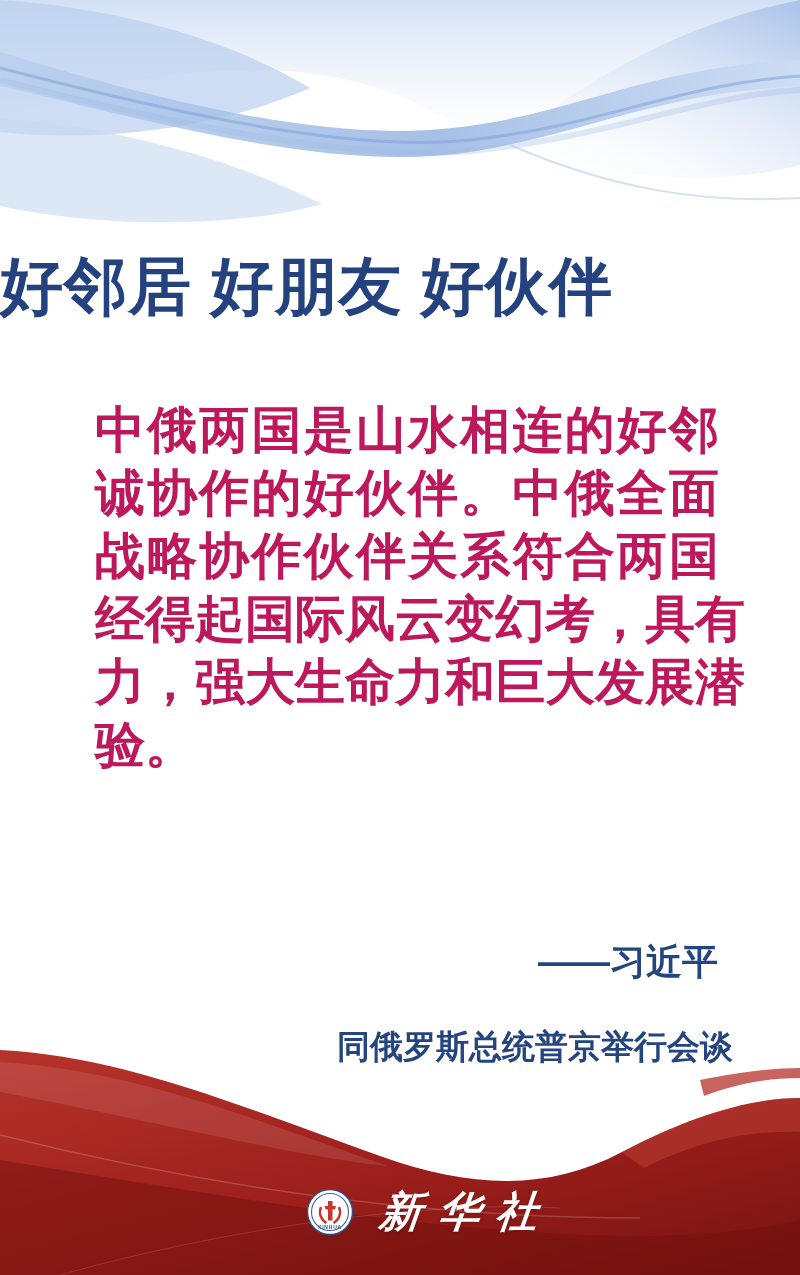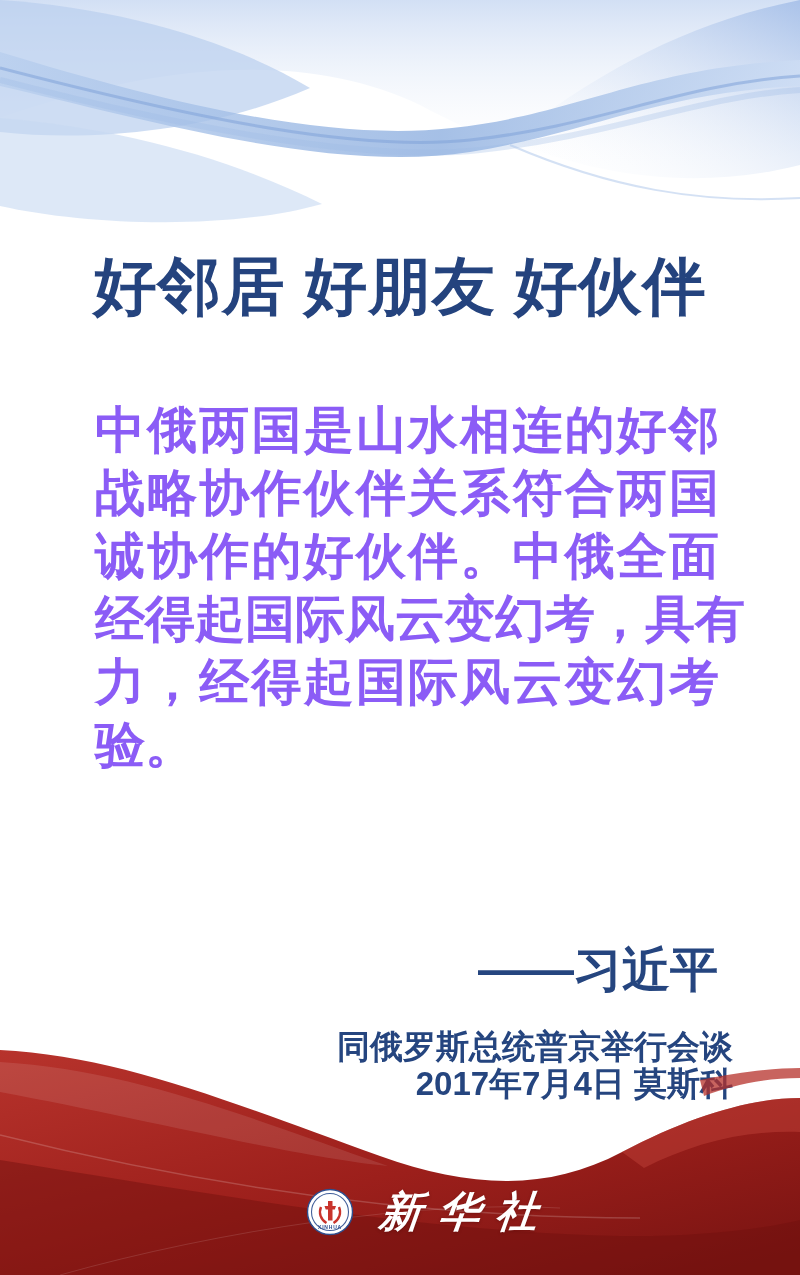--- a/index.html
+++ b/index.html
@@ -10,44 +10,43 @@
     background:#ffffff;
     overflow:hidden;
     font-family:"Liberation Sans","DejaVu Sans",sans-serif;
   }
   svg.deco{position:absolute;left:0;display:block;}
   .top-waves{top:0;}
   .bottom-waves{top:1040px;}
 
   .title{
     position:absolute;top:236px;left:0;width:800px;
-    text-align:center;
     font-size:63px;font-weight:900;
     color:#24437e;
     letter-spacing:1px;
     white-space:pre;
     margin-top:8px;
   }
   .quote{
     position:absolute;top:399px;left:95px;width:624px;
   }
   .quote-line{
     font-size:50px;font-weight:700;line-height:63px;
-    color:#8b5cf6;
+    color:#be185d;
     text-align:justify;
     -moz-text-align-last:justify;
     text-align-last:justify;
     white-space:nowrap;
   }
   .quote-line.last{
     text-align-last:left;-moz-text-align-last:left;white-space:normal;
   }
   .attribution{
     position:absolute;top:938px;right:82px;
-    font-size:48px;font-weight:700;
+    font-size:36px;font-weight:700;
     color:#25457f;
     white-space:nowrap;
   }
   .context{
     position:absolute;top:1028px;right:67px;
     text-align:right;
     font-size:33px;font-weight:700;line-height:37px;
     color:#25457f;
   }
   .brand{
@@ -92,32 +91,31 @@
     <path d="M0,68 C200,120 360,152 470,140 C600,126 680,84 800,76" stroke="#7fa2d8" stroke-width="3" fill="none" opacity="0.55"></path>
     <path d="M0,80 C200,132 370,162 480,150 C610,136 700,96 800,90" stroke="#9db9e6" stroke-width="6" fill="none" opacity="0.3"></path>
     <path d="M0,118 C120,128 230,158 322,204 C230,230 90,226 0,206 Z" fill="#c7d8f2" opacity="0.6"></path>
     <path d="M510,145 C610,188 700,204 800,198" stroke="#aac3ea" stroke-width="2" fill="none" opacity="0.5"></path>
   </svg>
 
   <h1 class="title">好邻居 好朋友 好伙伴</h1>
 
   <div class="quote">
     <div class="quote-line">中俄两国是山水相连的好邻</div>
+    <div class="quote-line">诚协作的好伙伴。中俄全面</div>
     <div class="quote-line">战略协作伙伴关系符合两国</div>
-    <div class="quote-line">诚协作的好伙伴。中俄全面</div>
     <div class="quote-line">经得起国际风云变幻考，具有</div>
-    <div class="quote-line">力，经得起国际风云变幻考</div>
+    <div class="quote-line">力，强大生命力和巨大发展潜</div>
     <div class="quote-line last">验。</div>
   </div>
 
   <div class="attribution">——习近平</div>
 
   <div class="context">
     <div>同俄罗斯总统普京举行会谈</div>
-    <div>2017年7月4日 莫斯科</div>
   </div>
 
   <svg class="deco bottom-waves" width="800" height="235" viewBox="0 0 800 235" aria-hidden="true">
     <defs>
       <linearGradient id="gRed" x1="0" y1="0" x2="0.9" y2="1">
         <stop offset="0" stop-color="#b7332c"></stop>
         <stop offset="0.55" stop-color="#9c1f1b"></stop>
         <stop offset="1" stop-color="#7a1412"></stop>
       </linearGradient>
     </defs>

